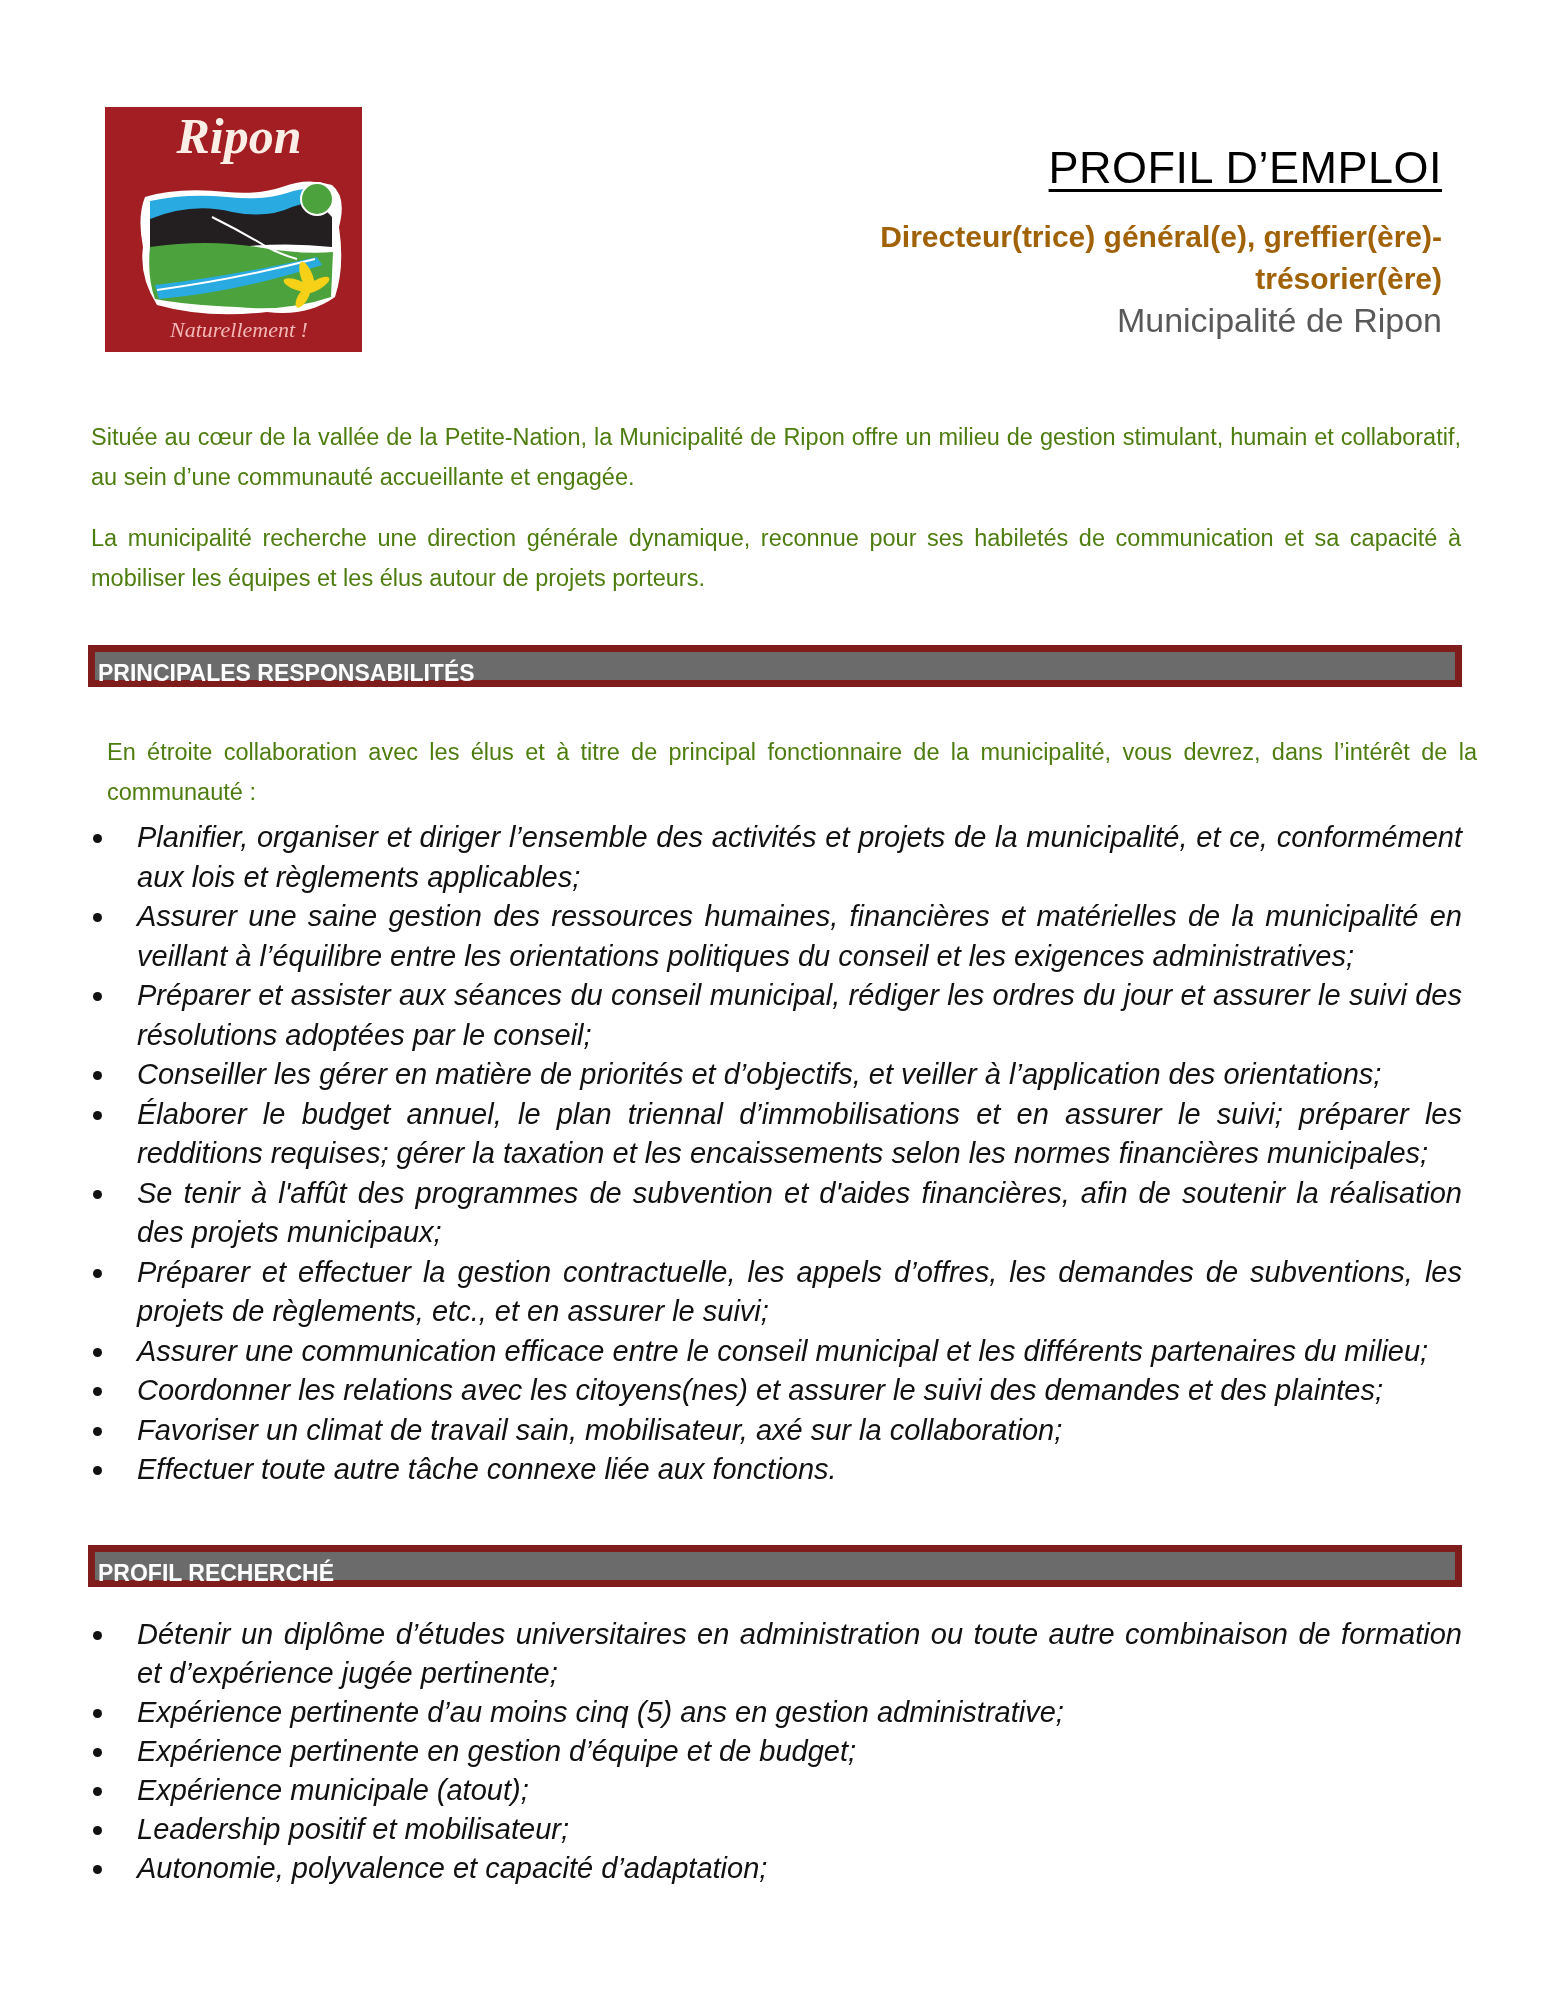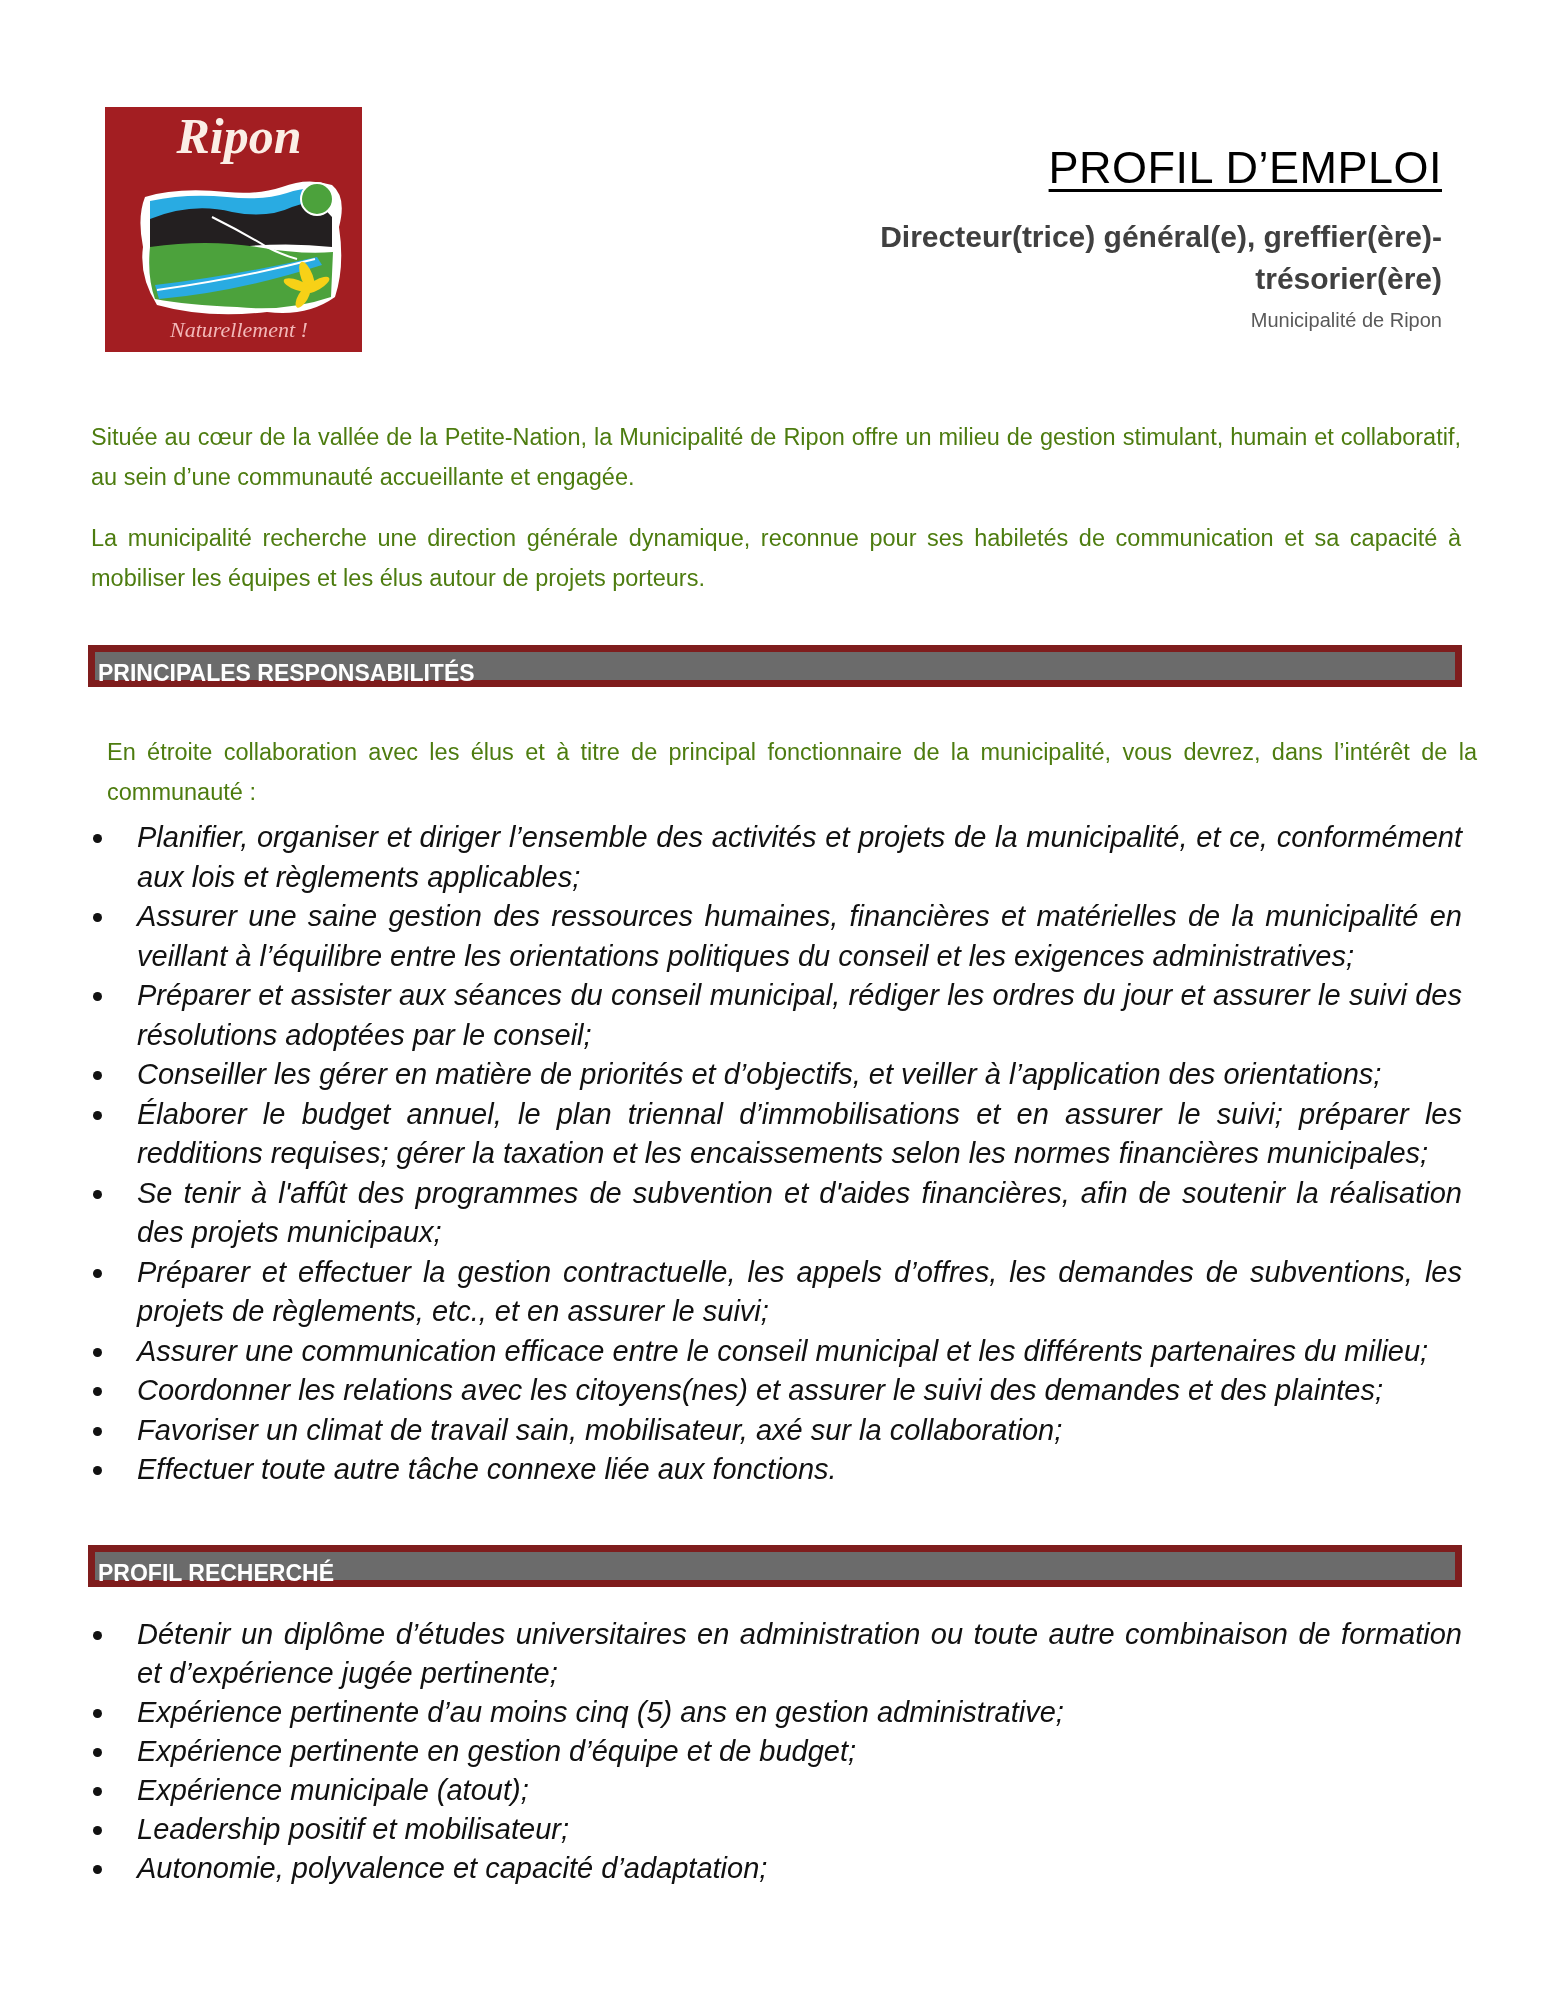--- a/index.html
+++ b/index.html
@@ -14,23 +14,23 @@
     padding-left: 12px;
   }
   .logo svg { display: block; }
   .title-block { position: absolute; right: 103px; top: 138px; text-align: right; }
   .main-title {
     font-size: 45px; font-weight: normal; color: #000; text-decoration: underline;
     text-decoration-thickness: 3px; text-underline-offset: 6px; letter-spacing: 0.5px;
     line-height: 60px;
   }
   .job-title {
-    margin-top: 18px; font-size: 30px; font-weight: bold; color: #404040; line-height: 42px;
+    margin-top: 18px; font-size: 30px; font-weight: bold; color: #a16207; line-height: 42px;
   }
-  .org-name { font-size: 20px; color: #595959; line-height: 40px; margin-top: 0px; }
+  .org-name { font-size: 34px; color: #595959; line-height: 40px; margin-top: 0px; }
   .para {
     position: absolute; left: 91px; width: 1370px; font-size: 23.5px; line-height: 39.5px;
     text-align: justify; color: #4d7c0f;
   }
   .section-bar {
     position: absolute; left: 88px; width: 1374px; height: 42px; background: #6b6b6b;
     color: #fff; font-weight: bold; font-size: 23px; line-height: 42px;
     padding-left: 3px; box-sizing: border-box; border: 7px solid #7f1d1d;
   }
   ul.bullets {

